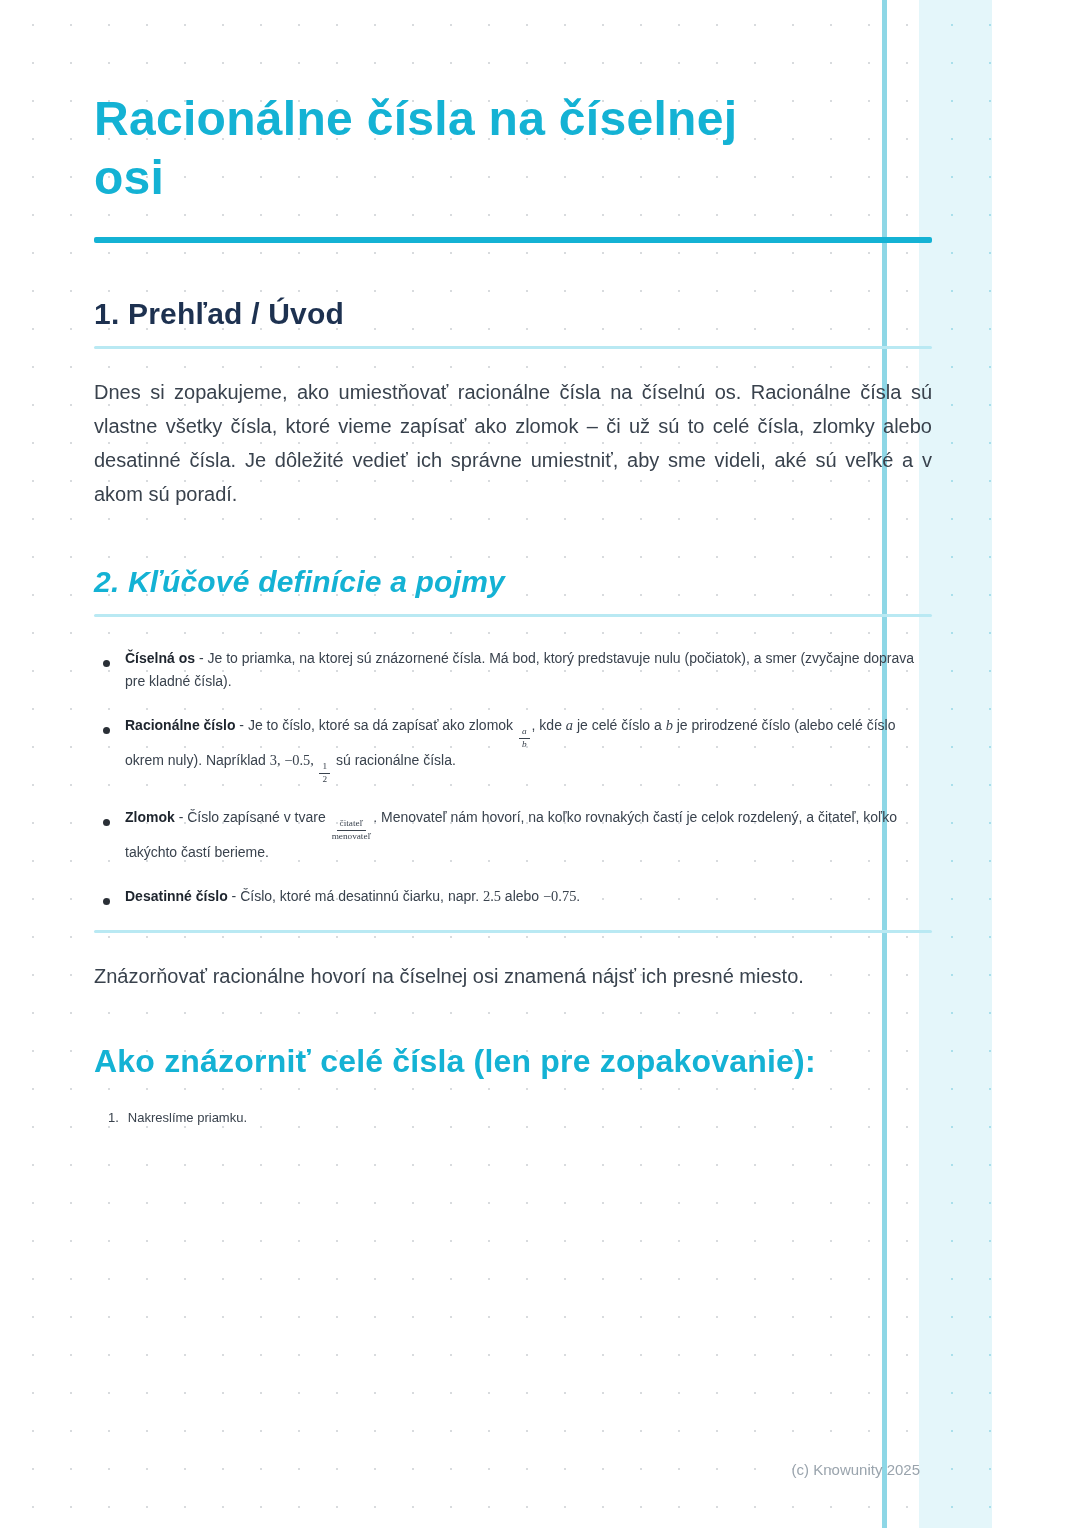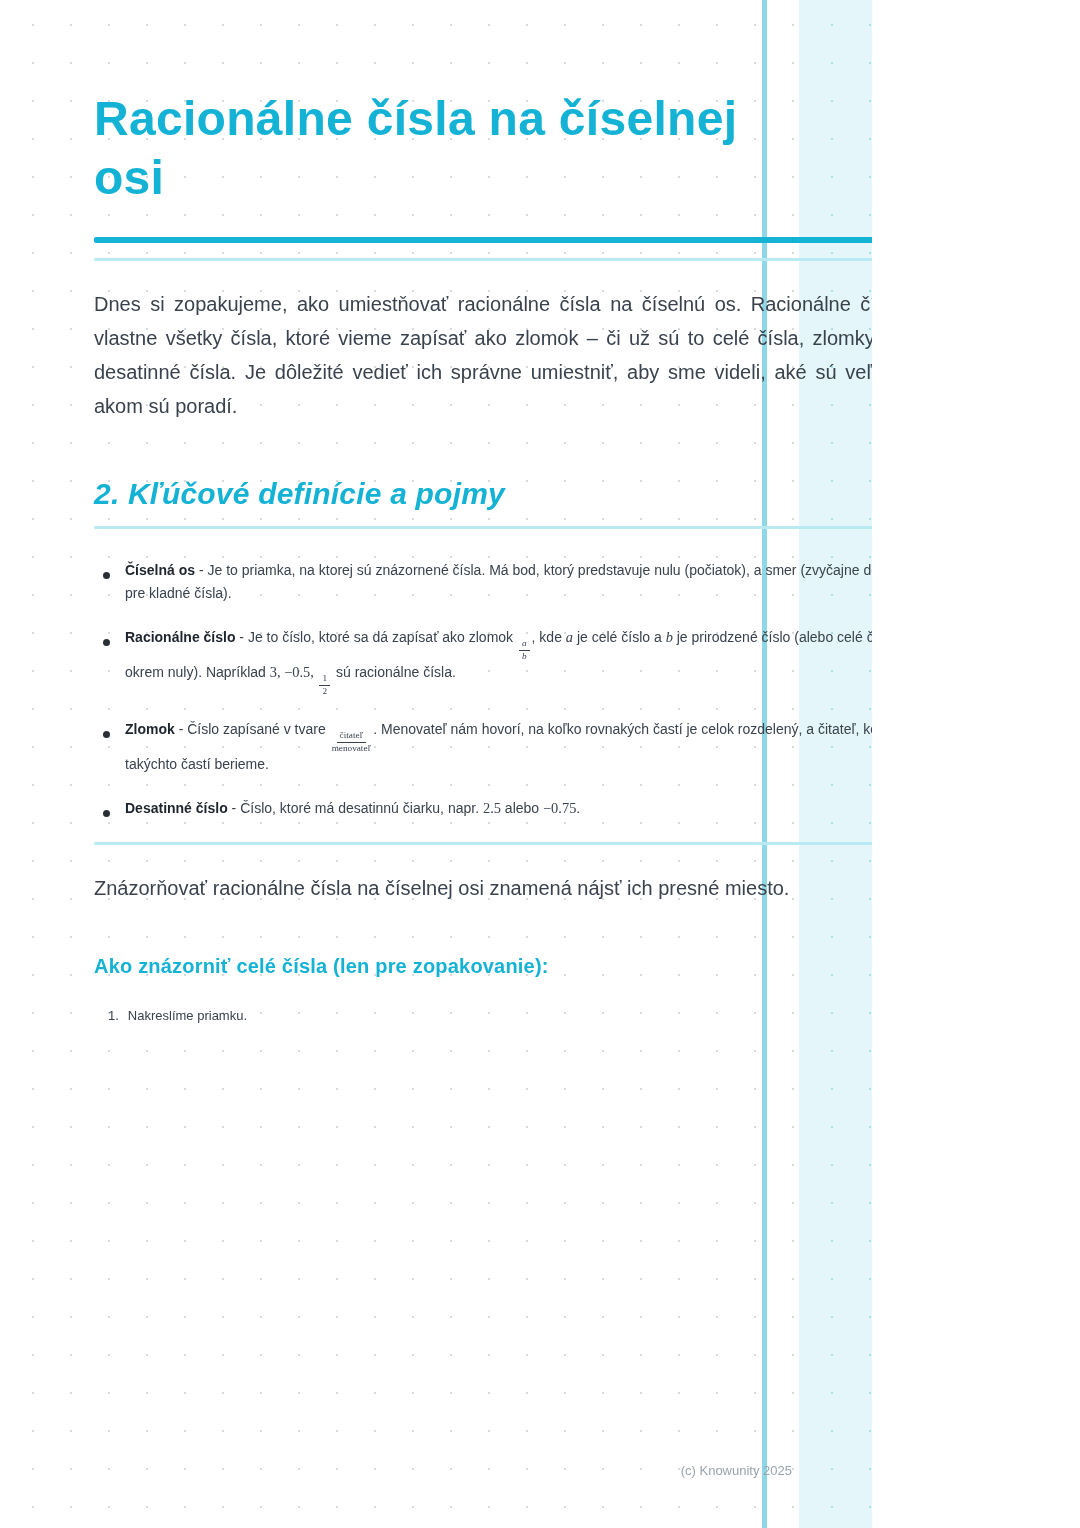--- a/index.html
+++ b/index.html
@@ -9,21 +9,21 @@
   }
   *{ box-sizing:border-box; }
   html,body{ margin:0; padding:0; }
   body{
     width:1080px;
     font-family:"Liberation Sans","DejaVu Sans",sans-serif;
     background:#fff;
   }
   .page{
     position:relative;
-    width:872px;
+    width:992px;
     height:1528px;
     overflow:hidden;
     background-color:#ffffff;
     background-image:radial-gradient(circle,#d8dbde 1.2px, transparent 1.5px);
     background-size:38px 38px;
     background-position:14px 6px;
   }
   .edge-line{
     position:absolute; top:0; bottom:0; right:105px; width:5px;
     background:#8ed7e6;
@@ -117,56 +117,57 @@
     font-size:0.66em;
     margin:0 2px;
   }
   .frac .num{
     border-bottom:1.4px solid var(--body-text);
     padding:0 3px 1px;
   }
   .frac .den{ padding-top:1px; }
   .frac.it{ font-style:italic; }
   h3.sub{
-    font-size:20px;
+    font-size:32px;
     font-weight:700;
     color:var(--accent);
     margin:50px 0 0;
     letter-spacing:0.2px;
   }
   ol.steps{
     list-style:none;
     margin:28px 0 0;
     padding:0 0 0 14px;
     font-size:13px;
     line-height:1.6;
     color:var(--body-text);
   }
   ol.steps .num{ margin-right:9px; }
   .footer{
     position:absolute;
-    right:80px;
+    right:72px;
     bottom:50px;
-    font-size:13px;
+    font-size:15px;
     color:#9aa4ad;
   }
 </style>
 </head>
 <body>
 
 <div class="page">
   <div class="edge-line"></div>
   <div class="edge-strip"></div>
 
   <main class="content">
     <h1 class="title">Racionálne čísla na číselnej
 osi</h1>
     <div class="rule-thick"></div>
 
     <section>
+      <h2 class="dark">1. Prehľad / Úvod</h2>
       <div class="rule-thin"></div>
       <p class="para justify">Dnes si zopakujeme, ako umiestňovať racionálne čísla na číselnú os. Racionálne čísla sú vlastne všetky čísla, ktoré vieme zapísať ako zlomok – či už sú to celé čísla, zlomky alebo desatinné čísla. Je dôležité vedieť ich správne umiestniť, aby sme videli, aké sú veľké a v akom sú poradí.</p>
     </section>
 
     <section>
       <h2 class="teal">2. Kľúčové definície a pojmy</h2>
       <div class="rule-thin"></div>
       <ul class="defs">
         <li>
           <strong class="term">Číselná os</strong><span class="rich"> - Je to priamka, na ktorej sú znázornené čísla. Má bod, ktorý predstavuje nulu (počiatok), a smer (zvyčajne doprava pre kladné čísla).</span>
@@ -187,21 +188,21 @@
               </span>. Menovateľ nám hovorí, na koľko rovnakých častí je celok rozdelený, a čitateľ, koľko takýchto častí berieme.</span>
         </li>
         <li>
           <strong class="term">Desatinné číslo</strong><span class="rich"> - Číslo, ktoré má desatinnú čiarku, napr. <span class="math">2.5</span> alebo <span class="math">−0.75</span>.</span>
         </li>
       </ul>
     </section>
 
     <section>
       <div class="rule-thin"></div>
-      <p class="para justify">Znázorňovať racionálne čísla na číselnej osi znamená nájsť ich presné miesto.</p>
+      <p class="para justify">Znázorňovať racionálne hovorí na číselnej osi znamená nájsť ich presné miesto.</p>
       <h3 class="sub">Ako znázorniť celé čísla (len pre zopakovanie):</h3>
       <ol class="steps">
         <li><span class="num">1.</span><span>Nakreslíme priamku.</span></li>
       </ol>
     </section>
   </main>
 
   <div class="footer">(c) Knowunity 2025</div>
 </div>
 

